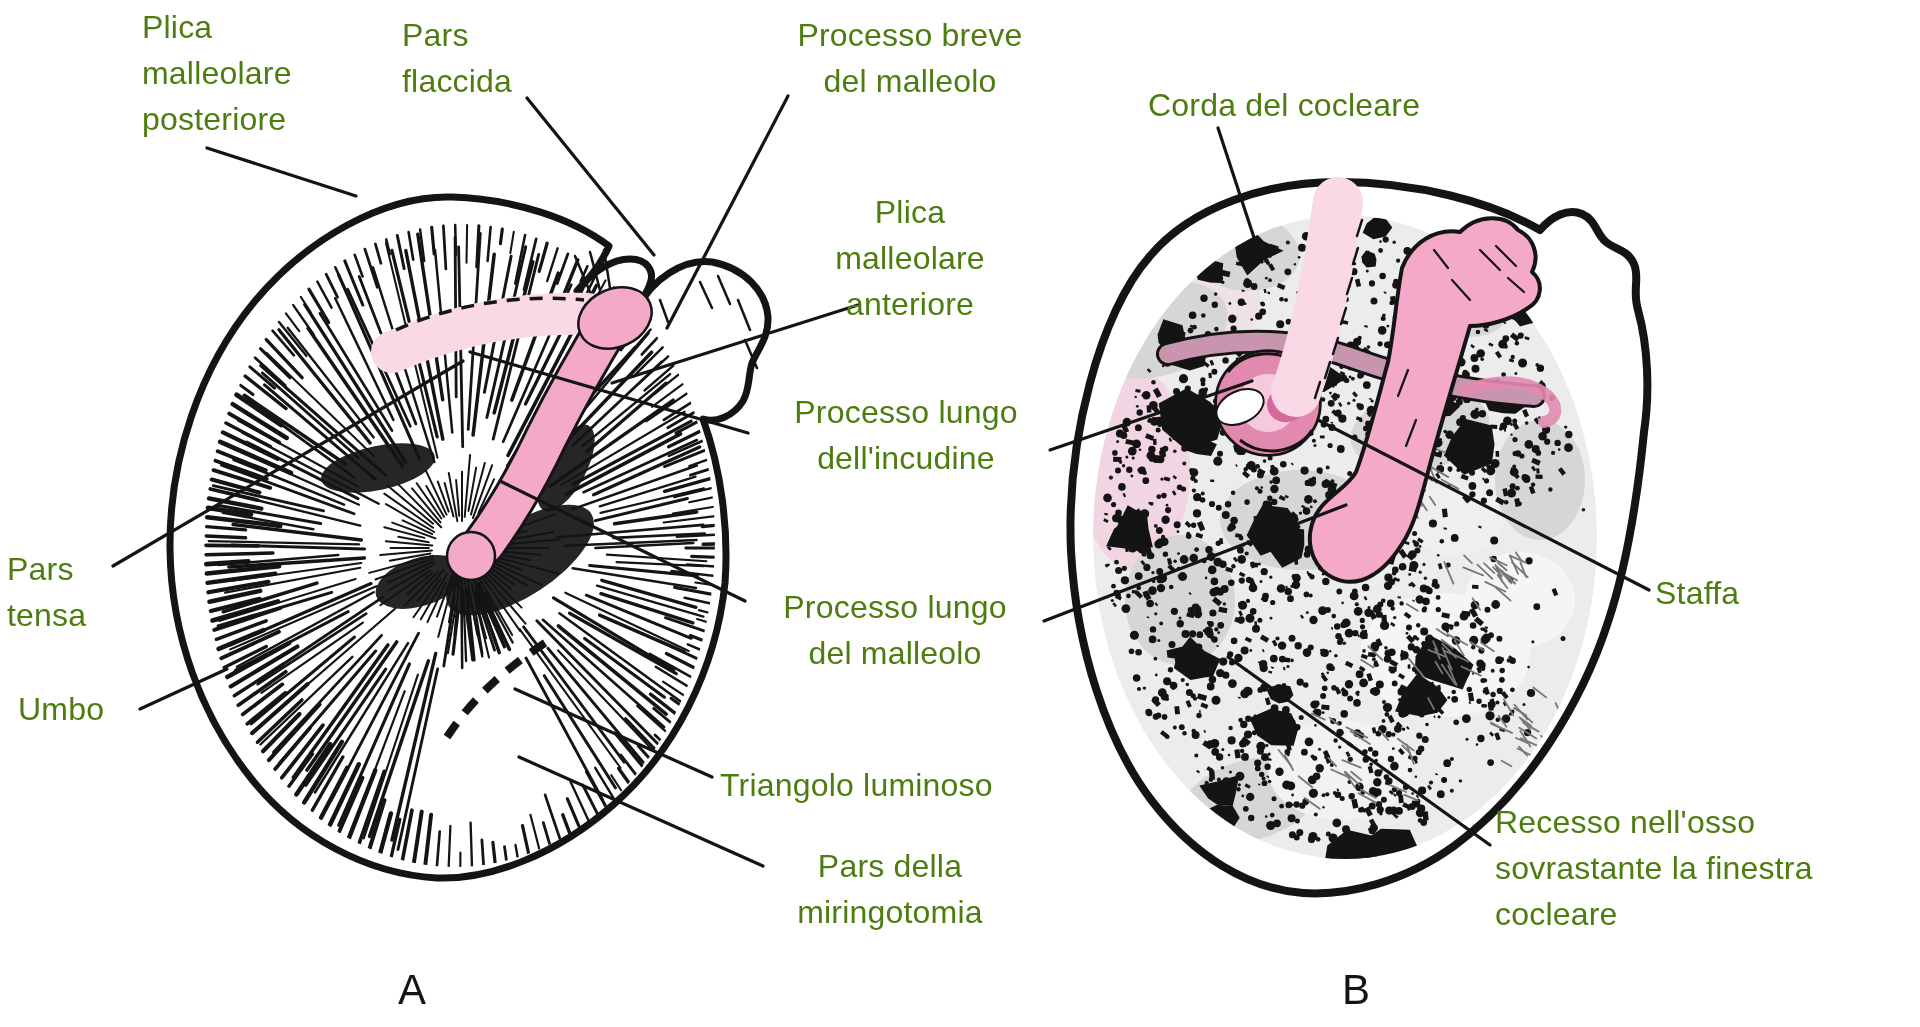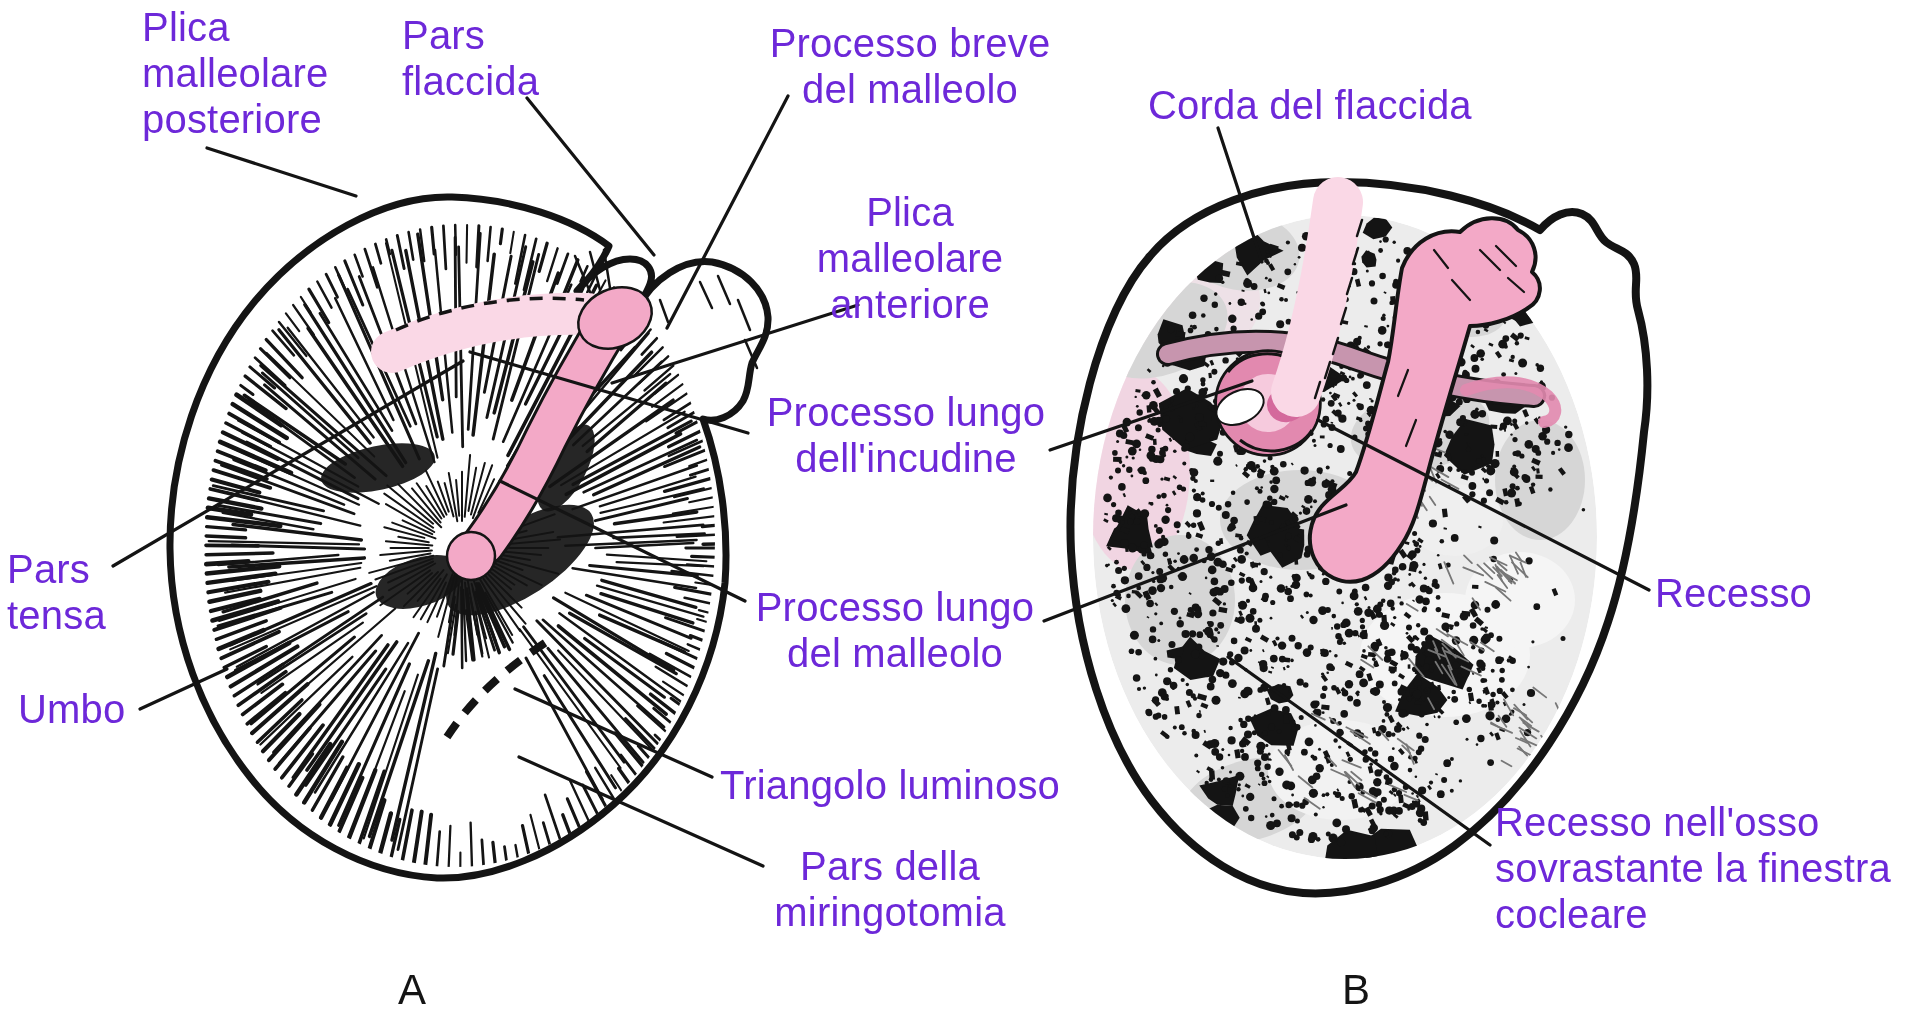--- a/index.html
+++ b/index.html
@@ -1,20 +1,20 @@
 <!DOCTYPE html>
 <html><head>
 <meta charset="utf-8">
 <style>
   html,body{margin:0;padding:0;background:#fff;}
   body{width:1920px;height:1027px;overflow:hidden;position:relative;
        font-family:"Liberation Sans","DejaVu Sans",sans-serif;}
   #figure{position:absolute;left:0;top:0;width:1920px;height:1027px;}
   #figure svg{position:absolute;left:0;top:0;}
-  .fig-label{position:absolute;font-size:40px;line-height:46px;color:#6d28d9;
+  .fig-label{position:absolute;font-size:32px;line-height:46px;color:#4d7c0f;
              white-space:pre-line;letter-spacing:.2px;}
   .fig-label.center{text-align:center;}
   .panel-letter{position:absolute;font-size:42px;line-height:44px;color:#141414;text-align:center;}
 </style>
 </head>
 <body>
 
 <div id="figure">
   <svg id="fig-canvas" width="1920" height="1027" viewBox="0 0 1920 1027">
       <defs>
@@ -2325,36 +2325,36 @@
         <line x1="1649" y1="590" x2="1318" y2="420" stroke="#141414" stroke-width="3.2" stroke-linecap="round"></line>
         <line x1="1490" y1="845" x2="1228" y2="657" stroke="#141414" stroke-width="3.2" stroke-linecap="round"></line>
       </g>
     </svg>
   <div id="labels-layer">
       <div class="fig-label" style="left: 142px; top: 4px; width: 240px;">Plica
 malleolare
 posteriore</div>
       <div class="fig-label" style="left: 402px; top: 12px; width: 200px;">Pars
 flaccida</div>
-      <div class="fig-label center" style="left: 752px; top: 20px; width: 316px;">Processo breve
+      <div class="fig-label center" style="left: 752px; top: 12px; width: 316px;">Processo breve
 del malleolo</div>
       <div class="fig-label center" style="left: 794px; top: 189px; width: 232px;">Plica
 malleolare
 anteriore</div>
       <div class="fig-label center" style="left: 748px; top: 389px; width: 316px;">Processo lungo
 dell'incudine</div>
       <div class="fig-label center" style="left: 737px; top: 584px; width: 316px;">Processo lungo
 del malleolo</div>
       <div class="fig-label" style="left: 7px; top: 546px; width: 180px;">Pars
 tensa</div>
       <div class="fig-label" style="left: 18px; top: 686px; width: 180px;">Umbo</div>
       <div class="fig-label" style="left: 720px; top: 762px; width: 430px;">Triangolo luminoso</div>
       <div class="fig-label center" style="left: 754px; top: 843px; width: 272px;">Pars della
 miringotomia</div>
-      <div class="fig-label" style="left: 1148px; top: 82px; width: 400px;">Corda del flaccida</div>
-      <div class="fig-label" style="left: 1655px; top: 570px; width: 180px;">Recesso</div>
+      <div class="fig-label" style="left: 1148px; top: 82px; width: 400px;">Corda del cocleare</div>
+      <div class="fig-label" style="left: 1655px; top: 570px; width: 180px;">Staffa</div>
       <div class="fig-label" style="left: 1495px; top: 799px; width: 424px;">Recesso nell'osso
 sovrastante la finestra
 cocleare</div>
       <div class="panel-letter" style="left: 386px; top: 968px; width: 52px;">A</div>
       <div class="panel-letter" style="left: 1330px; top: 968px; width: 52px;">B</div>
     </div>
 </div>
 
 </body></html>

